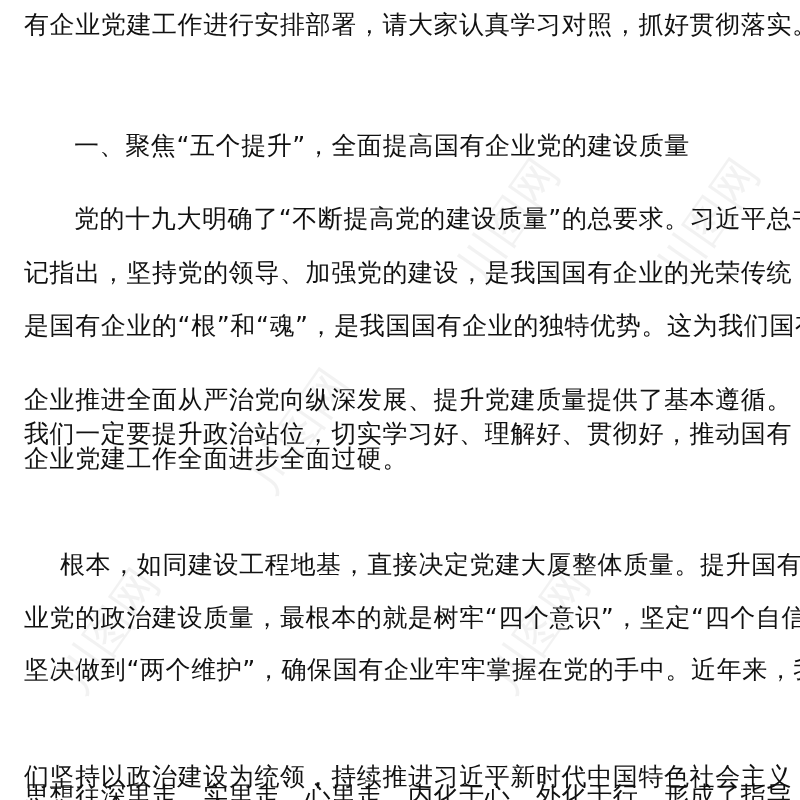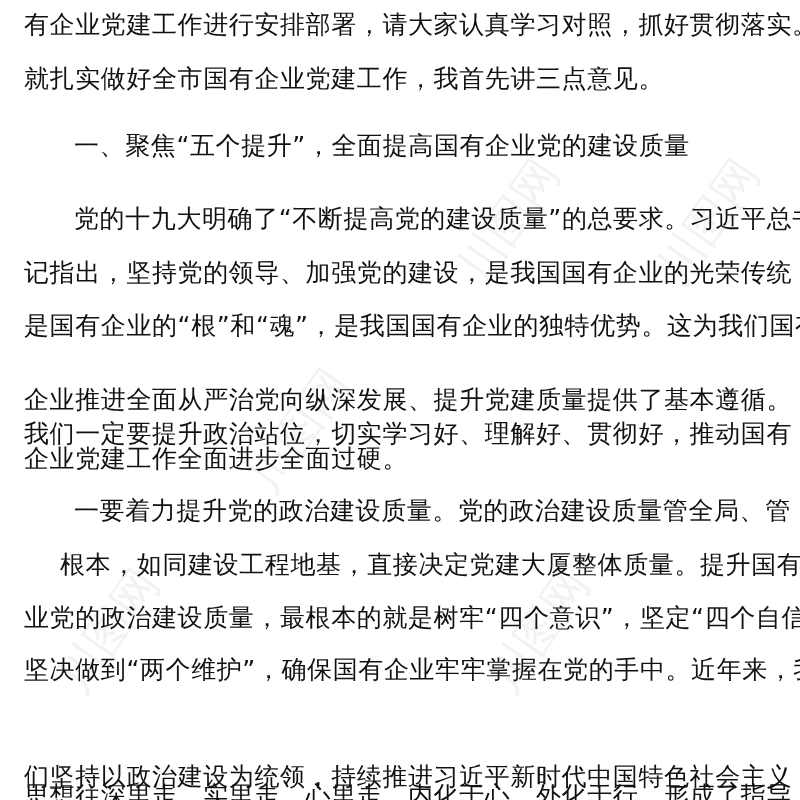--- a/index.html
+++ b/index.html
@@ -30,27 +30,25 @@
 <body>
 
 <div class="page">
   <div class="wm" style="left:440px; top:190px;">川图网</div>
   <div class="wm" style="left:230px; top:400px;">川图网</div>
   <div class="wm" style="left:40px; top:600px;">川图网</div>
   <div class="wm" style="left:470px; top:600px;">川图网</div>
   <div class="wm" style="left:640px; top:190px;">川图网</div>
 
   <div class="line" style="top:9px;">有企业党建工作进行安排部署，请大家认真学习对照，抓好贯彻落实。</div>
-  <div class="line" style="top:63px;">就扎实做好全市国有企业党建工作，我首先讲三点意见。</div>
   <div class="line indent" style="top:130px;">一、聚焦“五个提升”，全面提高国有企业党的建设质量</div>
   <div class="line indent" style="top:203px;">党的十九大明确了“不断提高党的建设质量”的总要求。习近平总书</div>
   <div class="line" style="top:257px;">记指出，坚持党的领导、加强党的建设，是我国国有企业的光荣传统，</div>
   <div class="line" style="top:310px;">是国有企业的“根”和“魂”，是我国国有企业的独特优势。这为我们国有</div>
   <div class="line" style="top:384px;text-align:right;">企业推进全面从严治党向纵深发展、提升党建质量提供了基本遵循。</div>
   <div class="line" style="top:443px;">企业党建工作全面进步全面过硬。</div>
   <div class="line" style="top:418px;">我们一定要提升政治站位，切实学习好、理解好、贯彻好，推动国有</div>
-  <div class="line indent" style="top:495px;">一要着力提升党的政治建设质量。党的政治建设质量管全局、管</div>
   <div class="line" style="top:549px;margin-left:36px;">根本，如同建设工程地基，直接决定党建大厦整体质量。提升国有企</div>
   <div class="line" style="top:602px;">业党的政治建设质量，最根本的就是树牢“四个意识”，坚定“四个自信”，</div>
   <div class="line" style="top:654px;">坚决做到“两个维护”，确保国有企业牢牢掌握在党的手中。近年来，我</div>
   <div class="line" style="top:761px;">们坚持以政治建设为统领，持续推进习近平新时代中国特色社会主义</div>
   <div class="line" style="top:780px;">思想往深里走、实里走、心里走，内化于心，外化于行，形成了指导</div>
 </div>
 
 </body></html>

